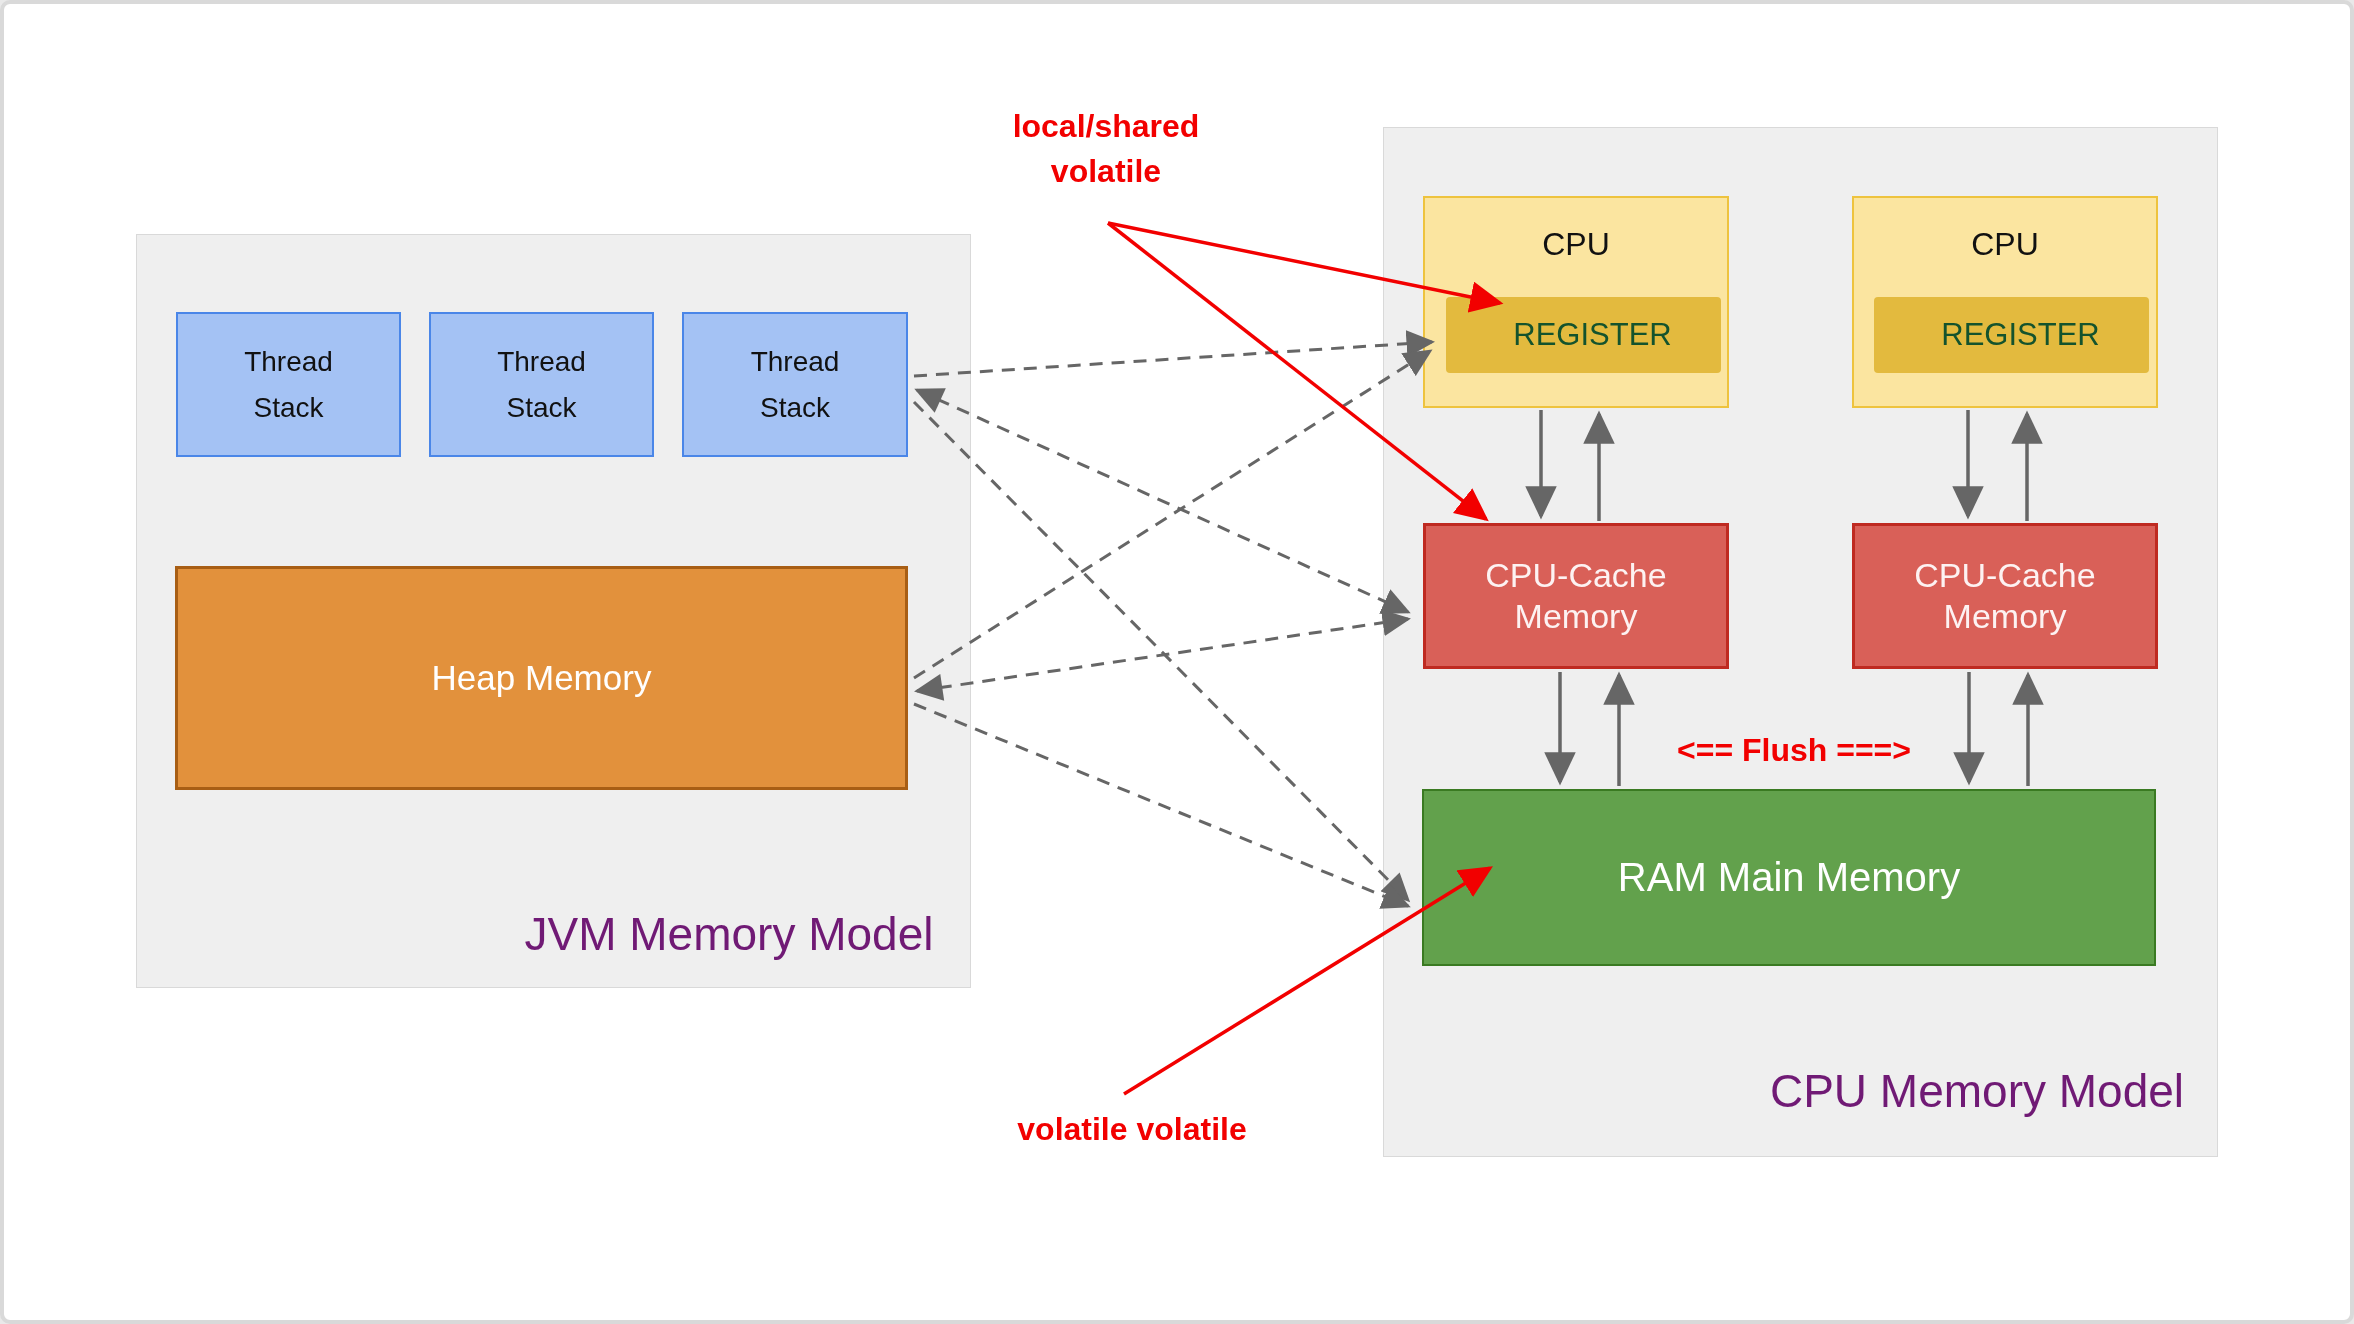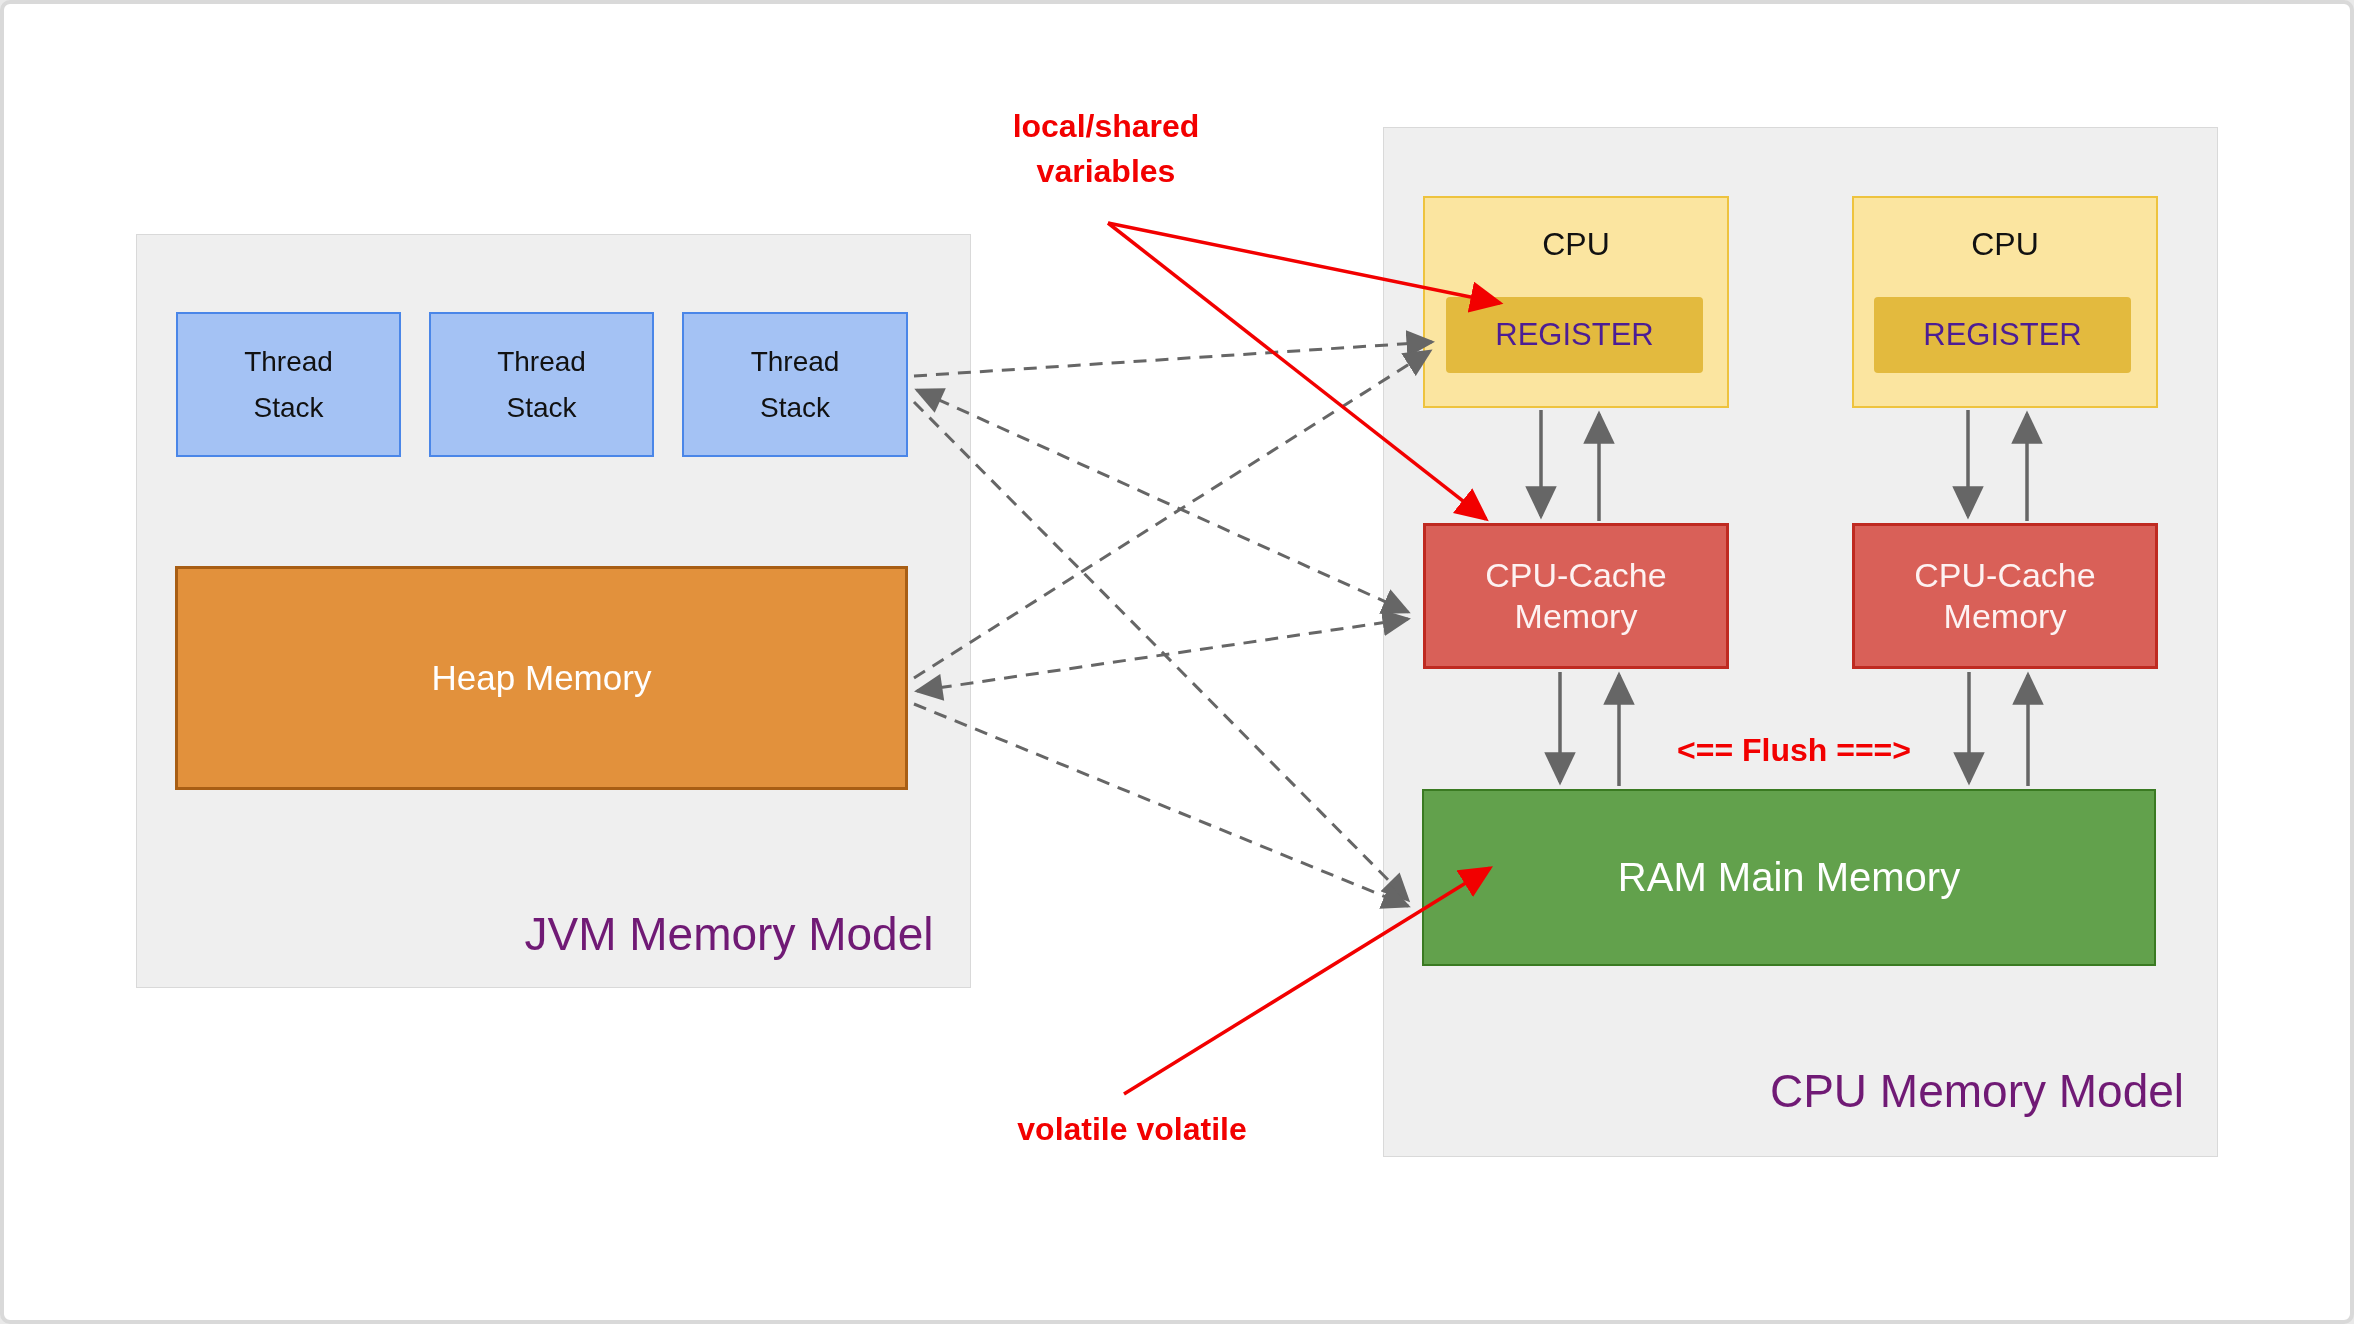--- a/index.html
+++ b/index.html
@@ -11,21 +11,21 @@
   .box{position:absolute;display:flex;align-items:center;justify-content:center;
        text-align:center;box-sizing:border-box;}
   .ts{background:var(--blue-fill);border:2px solid var(--blue-border);
       color:#111;font-size:28px;line-height:46px;}
   .heap{background:var(--orange-fill);border:3px solid var(--orange-border);
       color:#fff;font-size:35px;}
   .cpu{background:var(--yellow-fill);border:2px solid var(--yellow-border);}
   .cpu-label{position:absolute;top:28px;left:0;right:0;
       color:#111;font-size:32px;}
   .reg{position:absolute;background:var(--gold-fill);border-radius:4px;
-      display:flex;align-items:center;justify-content:center;color:#4c1d95;font-size:31px;}
+      display:flex;align-items:center;justify-content:center;color:#14532d;font-size:31px;padding-left:18px;}
   .cache{background:var(--red-fill);border:3px solid var(--red-border);
       color:#fdf2f2;font-size:34px;line-height:41px;}
   .ram{background:var(--green-fill);border:2px solid var(--green-border);
       color:#fff;font-size:40px;}
   .panel-title{position:absolute;color:#701a75;font-size:46px;text-align:center;width:620px;}
   .annot{position:absolute;color:var(--annot-red);font-size:32px;line-height:45px;text-align:center;width:320px;font-weight:bold;}
   #arrows{position:absolute;left:0;top:0;width:2354px;height:1324px;pointer-events:none;}
 </style>
 </head>
 <body>
@@ -79,21 +79,21 @@
   </div>
 
   <div class="box ram" style="left:1418px;top:785px;width:734px;height:177px;">
     <span>RAM Main Memory</span>
   </div>
 
   <div class="panel-title" style="left:1663px;top:1060px;">CPU Memory Model</div>
 
   <div class="annot" style="left:942px;top:100px;">
     <span>local/shared</span><br>
-    <span>variables</span>
+    <span>volatile</span>
   </div>
   <div class="annot" style="left:968px;top:1103px;">volatile volatile</div>
   <div class="annot" style="left:1630px;top:724px;">&lt;== Flush ===&gt;</div>
 
   <svg id="arrows" viewBox="0 0 2354 1324" xmlns="http://www.w3.org/2000/svg">
     <defs>
       <marker id="mGray" markerWidth="10" markerHeight="9" refX="8.5" refY="4.5" orient="auto">
         <path d="M0,0 L9.5,4.5 L0,9 z" fill="#666666"></path>
       </marker>
       <marker id="mGrayRev" markerWidth="10" markerHeight="9" refX="1" refY="4.5" orient="auto">

